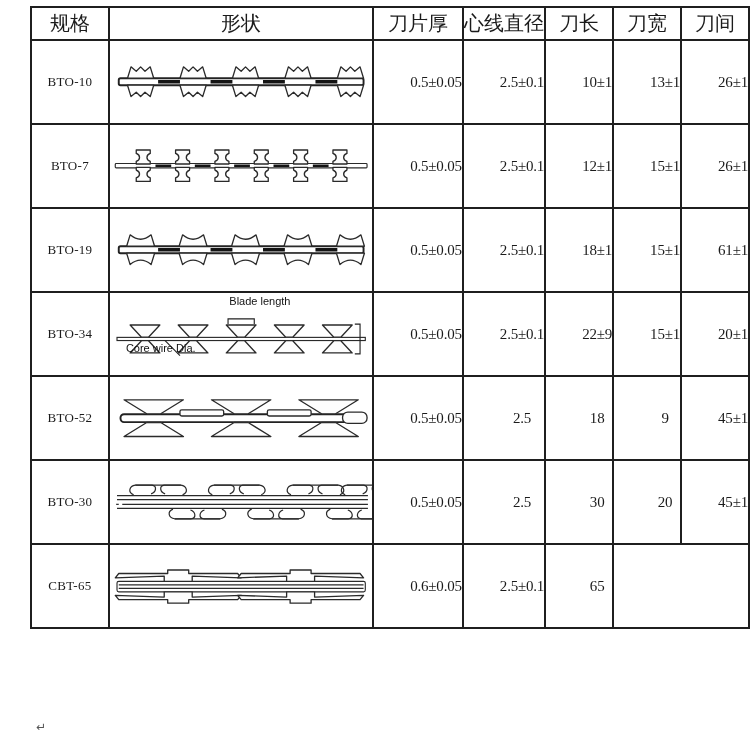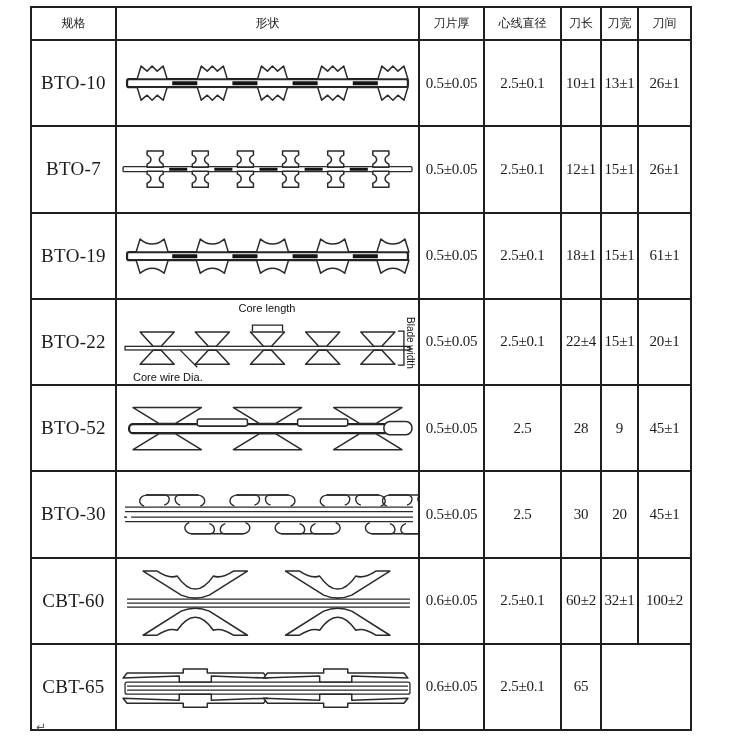--- a/index.html
+++ b/index.html
@@ -8,41 +8,41 @@
     font-family:"Liberation Serif", serif;color:#1b1b1b;
   }
   table{
     position:absolute;left:30px;top:6px;
     border-collapse:collapse;table-layout:fixed;
   }
   th,td{
     border:2px solid #1f1f1f;text-align:center;vertical-align:middle;
     padding:0;overflow:hidden;
   }
-  th{font-weight:normal;font-size:12px;height:31px;}
+  th{font-weight:normal;font-size:20px;height:31px;}
   tr.body-row{height:84px;}
-  td.val{font-size:15px;letter-spacing:-0.2px;}
-  td.spec{font-size:19px;letter-spacing:0.3px;}
+  td.val{font-size:15px;letter-spacing:-0.2px;padding-left:36px;}
+  td.spec{font-size:13px;letter-spacing:0.3px;}
   td.shape{position:relative;padding:0;}
   td.shape svg{display:block;width:100%;height:100%;}
 
   .wire{fill:#ffffff;stroke:#222;stroke-width:2.2;}
   .wirethin{fill:#ffffff;stroke:#2a2a2a;stroke-width:1.3;}
   .blade{fill:#fdfdfd;stroke:#2a2a2a;stroke-width:1.5;stroke-linejoin:round;}
   .line{stroke:#2a2a2a;stroke-width:1.4;fill:none;}
   .dash{stroke:#141414;stroke-width:4;fill:none;}
   .dash3{stroke:#141414;stroke-width:3;fill:none;}
   .brk{stroke:#222;stroke-width:1.3;fill:none;}
 
   .ann{
     position:absolute;font-family:"Liberation Sans", sans-serif;
     font-size:11px;color:#111;white-space:nowrap;line-height:1;
   }
   .ann-blade-length{left:150px;top:3px;transform:translateX(-50%);}
-  .ann-core{left:16px;top:72px;}
+  .ann-core{left:16px;top:50px;}
   .ann-blade-width{left:288px;top:5px;writing-mode:vertical-rl;font-size:10px;height:76px;}
 
   .return-mark{
     position:absolute;left:36px;top:720px;font-size:12px;color:#555;
     font-family:"DejaVu Sans", sans-serif;
   }
 </style>
 </head>
 <body>
 
@@ -140,46 +140,46 @@
       </svg>
     </td>
     <td class="val">0.5±0.05</td>
     <td class="val">2.5±0.1</td>
     <td class="val">18±1</td>
     <td class="val">15±1</td>
     <td class="val">61±1</td>
   </tr>
 
   <tr class="body-row">
-    <td class="spec">BTO-22</td>
+    <td class="spec">BTO-34</td>
     <td class="shape">
       <svg viewBox="0 0 300 84" preserveAspectRatio="xMidYMid meet">
         <defs>
               <g id="b22">
           <path class="blade" d="M-4,-2 L-17,-16 L17,-16 L4,-2 Z"></path>
           <path class="blade" d="M-4,2 L-17,16 L17,16 L4,2 Z"></path>
         </g>
             </defs>
         <rect class="wirethin" x="8" y="46.2" width="284" height="3.6"></rect>
         <use href="#b22" transform="translate(40,48)"></use>
             <use href="#b22" transform="translate(95,48)"></use>
         <use href="#b22" transform="translate(150,48)"></use>
             <use href="#b22" transform="translate(205,48)"></use>
         <use href="#b22" transform="translate(260,48)"></use>
         <path class="brk" d="M135,31 V25 H165 V31"></path>
         <path class="brk" d="M280,31 H286 V65 H280"></path>
         <path class="brk" d="M80,67 L63,50"></path>
       </svg>
-      <span class="ann ann-blade-length">Core length</span>
+      <span class="ann ann-blade-length">Blade length</span>
       <span class="ann ann-core">Core wire Dia.</span>
       <span class="ann ann-blade-width">Blade width</span>
     </td>
     <td class="val">0.5±0.05</td>
     <td class="val">2.5±0.1</td>
-    <td class="val">22±4</td>
+    <td class="val">22±9</td>
     <td class="val">15±1</td>
     <td class="val">20±1</td>
   </tr>
 
   <tr class="body-row">
     <td class="spec">BTO-52</td>
     <td class="shape">
       <svg viewBox="0 0 300 84" preserveAspectRatio="xMidYMid meet">
         <defs>
               <g id="b28">
@@ -191,21 +191,21 @@
         <use href="#b28" transform="translate(50,42.5)"></use>
             <use href="#b28" transform="translate(150,42.5)"></use>
         <use href="#b28" transform="translate(250,42.5)"></use>
         <rect class="blade" x="80" y="33" width="50" height="7" rx="2"></rect>
         <rect class="blade" x="180" y="33" width="50" height="7" rx="2"></rect>
         <rect class="blade" x="266" y="35.5" width="28" height="13" rx="6"></rect>
       </svg>
     </td>
     <td class="val">0.5±0.05</td>
     <td class="val">2.5</td>
-    <td class="val">28</td>
+    <td class="val">18</td>
     <td class="val">9</td>
     <td class="val">45±1</td>
   </tr>
 
   <tr class="body-row">
     <td class="spec">BTO-30</td>
     <td class="shape">
       <svg viewBox="0 0 300 84" preserveAspectRatio="xMidYMid meet">
         <defs>
           <g id="b30u">
@@ -230,41 +230,20 @@
         <use href="#b30d" transform="translate(280,49.5)"></use>
       </svg>
     </td>
     <td class="val">0.5±0.05</td>
     <td class="val">2.5</td>
     <td class="val">30</td>
     <td class="val">20</td>
     <td class="val">45±1</td>
   </tr>
 
-  <tr class="body-row">
-    <td class="spec">CBT-60</td>
-    <td class="shape">
-      <svg viewBox="0 0 300 84" preserveAspectRatio="xMidYMid meet">
-        <defs>
-              <g id="b60">
-          <path class="blade" d="M-52,-32 L-14,-8 Q0,-2 14,-8 L52,-32 L38,-32 Q26,-24 18,-27 Q9,-14 0,-14 Q-9,-14 -18,-27 Q-26,-24 -38,-32 Z"></path>
-          <path class="blade" d="M-52,32 L-14,8 Q0,2 14,8 L52,32 L38,32 Q26,24 18,27 Q9,14 0,14 Q-9,14 -18,27 Q-26,24 -38,32 Z"></path>
-        </g>
-            </defs>
-        <path class="line" d="M10,40 H292 M10,44 H292 M10,48 H292"></path>
-        <use href="#b60" transform="translate(78,44)"></use>
-            <use href="#b60" transform="translate(220,44)"></use>
-      </svg>
-    </td>
-    <td class="val">0.6±0.05</td>
-    <td class="val">2.5±0.1</td>
-    <td class="val">60±2</td>
-    <td class="val">32±1</td>
-    <td class="val">100±2</td>
-  </tr>
 
   <tr class="body-row">
     <td class="spec">CBT-65</td>
     <td class="shape">
       <svg viewBox="0 0 300 84" preserveAspectRatio="xMidYMid meet">
         <defs>
           <g id="b65u">
             <path class="blade" d="M-72,-4 L-68,-9 L-12,-9 L-12,-13 L12,-13 L12,-9 L68,-9 L72,-4 L16,-6 L16,0 L-16,0 L-16,-6 Z"></path>
           </g>
           <g id="b65d">

